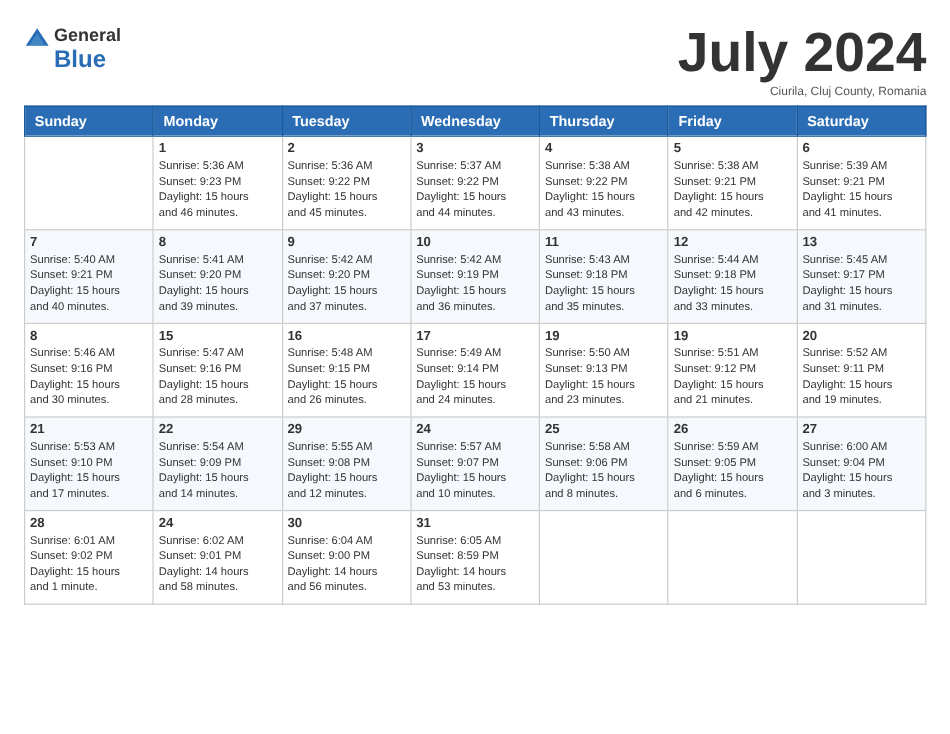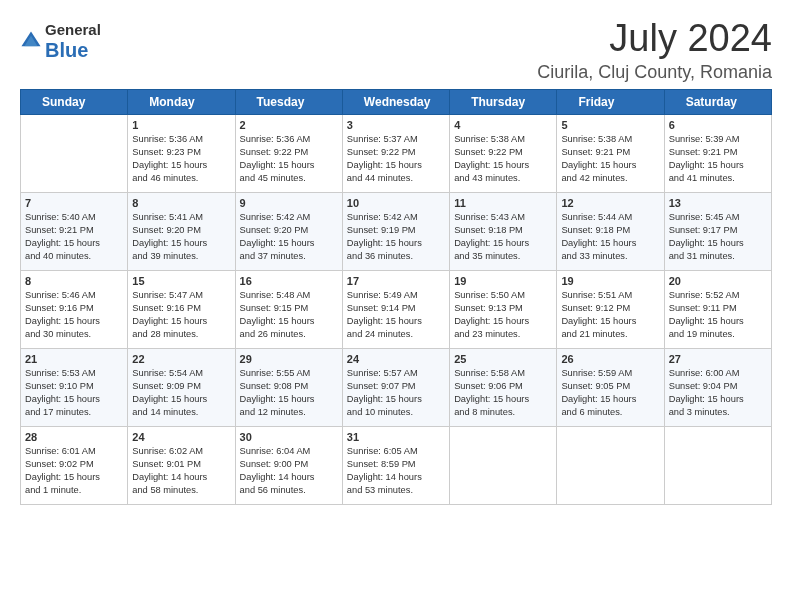--- a/index.html
+++ b/index.html
@@ -15,21 +15,20 @@
       padding: 18px 20px 10px 20px;
     }
     .header-row {
       display: flex;
       justify-content: space-between;
       align-items: flex-start;
       margin-bottom: 6px;
     }
     .logo {
       display: flex;
-      align-items: center;
       margin-top: 4px;
     }
     .logo-text {
       display: flex;
       flex-direction: column;
       line-height: 1.1;
     }
     .logo-general {
       font-size: 15px;
       font-weight: bold;
@@ -42,41 +41,41 @@
     }
     .logo-icon {
       width: 22px;
       height: 22px;
       margin-right: 3px;
     }
     .title-block {
       text-align: right;
     }
     .main-title {
-      font-size: 38px;
-      font-weight: normal;
+      font-size: 46px;
+      font-weight: bold;
       color: #333;
       line-height: 1.1;
     }
     .subtitle {
-      font-size: 18px;
+      font-size: 10px;
       color: #555;
       margin-top: 2px;
     }
     table {
       width: 100%;
       border-collapse: collapse;
       table-layout: fixed;
     }
     thead tr th {
       background: #2a6db5;
       color: #fff;
       font-size: 12px;
       font-weight: bold;
-      padding: 5px 21px;
+      padding: 5px 8px;
       text-align: left;
       border: 1px solid #1a5a9a;
     }
     tbody tr td {
       border: 1px solid #ccc;
       vertical-align: top;
       padding: 4px 4px;
       font-size: 9.5px;
       color: #333;
       height: 78px;

